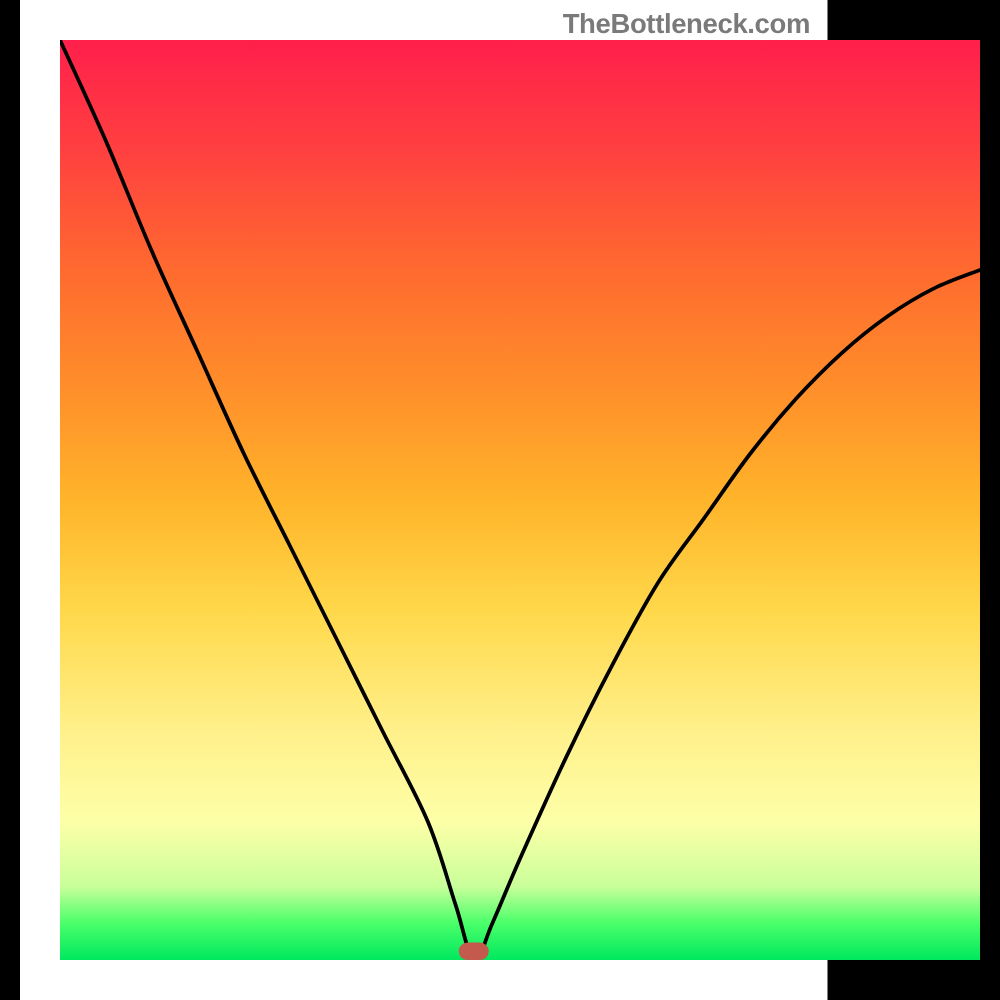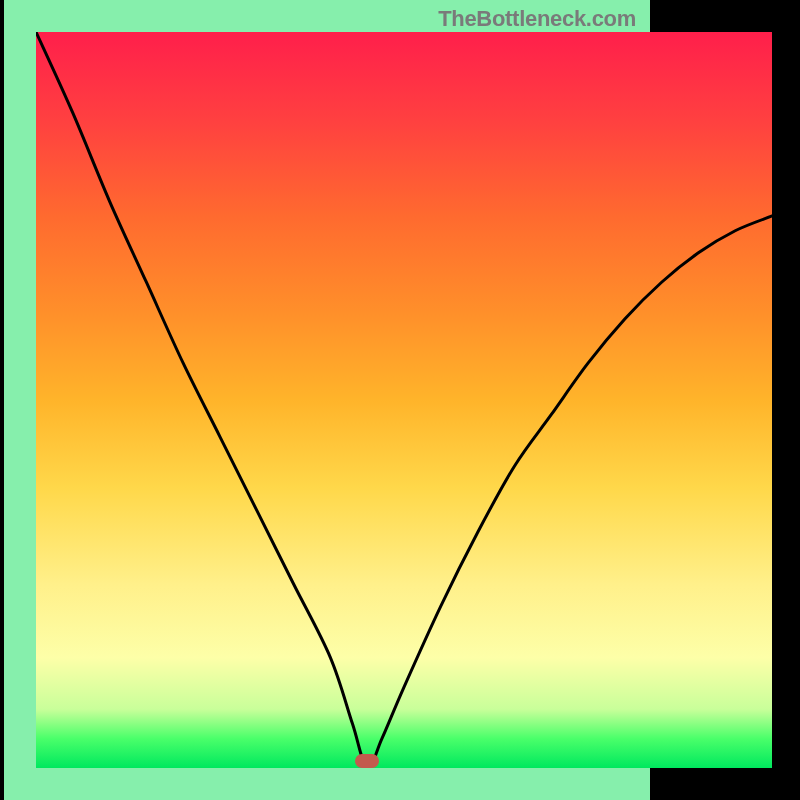--- a/index.html
+++ b/index.html
@@ -7,24 +7,24 @@
     padding: 0;
     width: 800px;
     height: 800px;
     background: #000;
     overflow: hidden;
     font-family: Arial, Helvetica, sans-serif;
   }
   .frame {
     position: absolute;
     top: 0;
-    left: 4px;
+    left: 16px;
     width: 646px;
     height: 800px;
-    background: #86efac;
+    background: #ffffff;
   }
   .plot-area {
     position: absolute;
     top: 32px;
     left: 32px;
     width: 736px;
     height: 736px;
     background: linear-gradient(to bottom,
       #ff1f4b 0%,
       #ff4040 12%,

